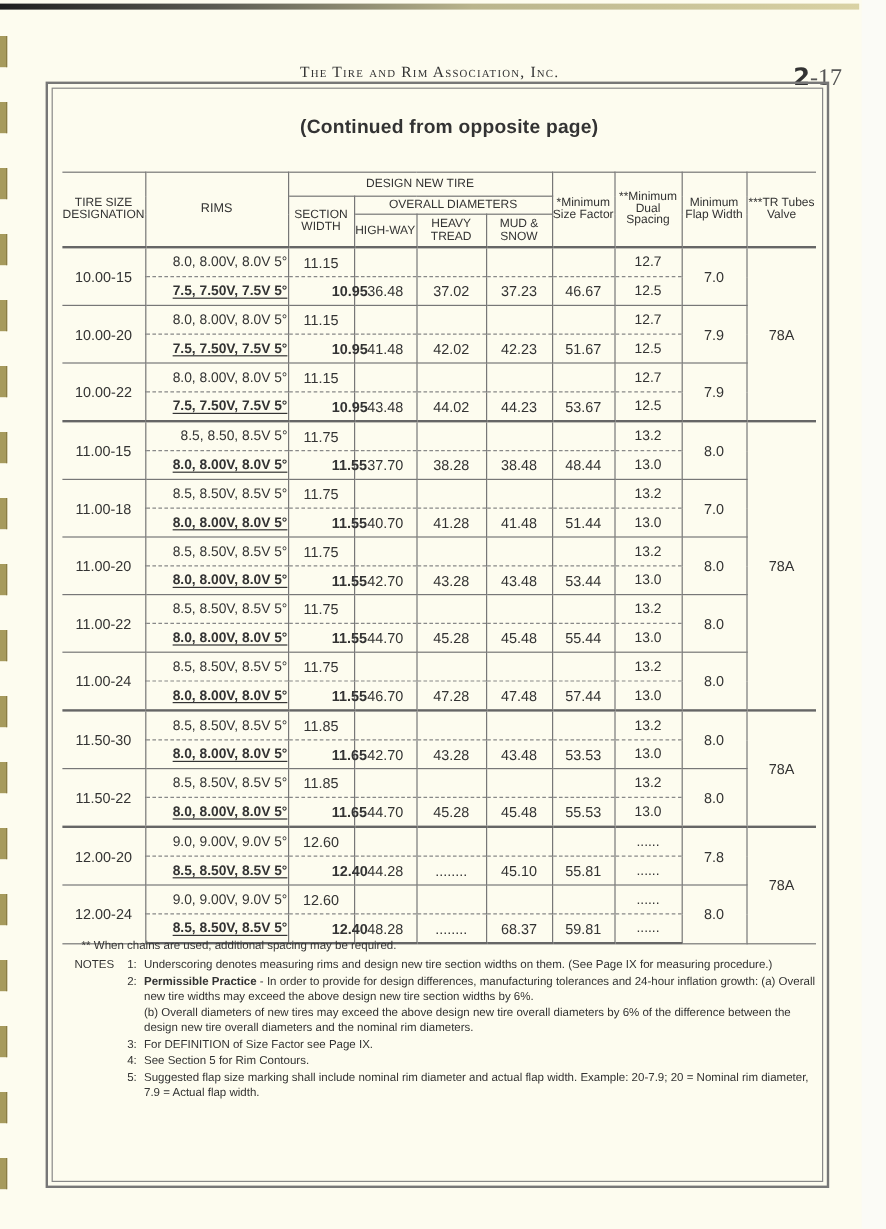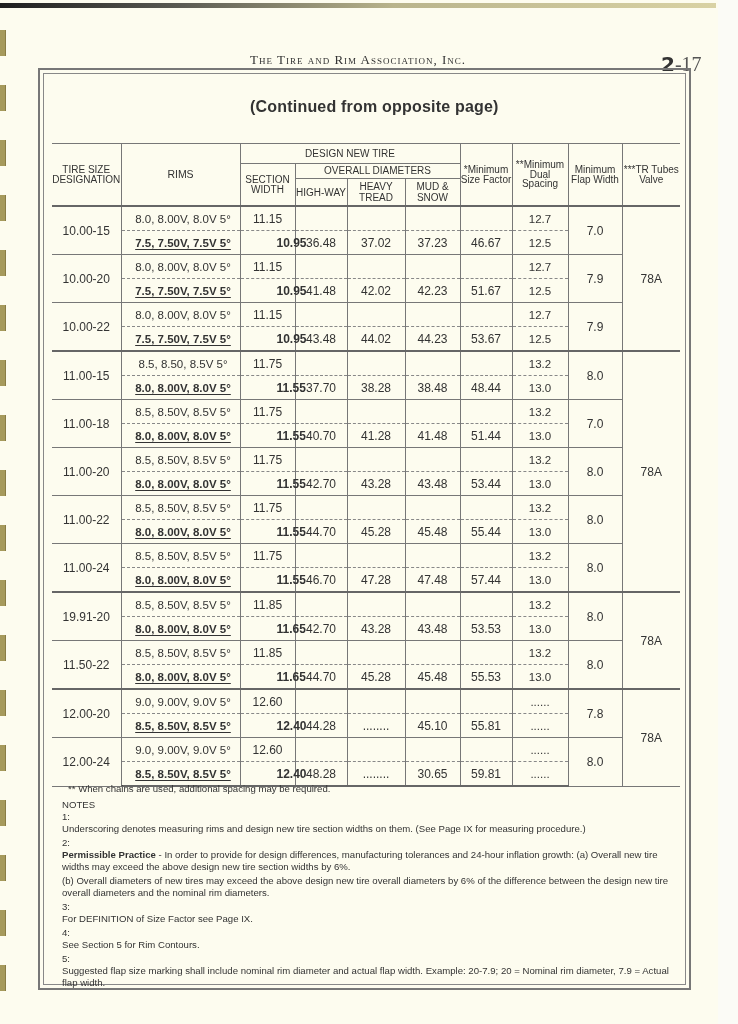--- a/index.html
+++ b/index.html
@@ -15,33 +15,33 @@
   .subtitle{position:absolute;left:250px;top:98px;font-size:16px;font-weight:bold;color:#333;letter-spacing:0.2px;}
   table.tbl{position:absolute;left:52px;top:143px;width:628px;border-collapse:collapse;table-layout:fixed;}
   .tbl td,.tbl th{border:1px solid #777;padding:0;text-align:center;vertical-align:middle;}
   .tbl th{font-weight:normal;font-size:8.5px;line-height:9.5px;color:#333;}
   .tbl tr.h1 th{height:19px;font-size:10px;}
   .tbl tr.h2 th{height:14px;font-size:10px;}
   .tbl tr.h3 th{height:26px;font-size:10px;line-height:11px;}
   .tbl .firstcol{border-left:none;}
   .tbl .lastcol{border-right:none;}
   .tbl td{font-size:12px;height:23px;color:#333;}
-  .tbl td.rim{text-align:center;padding-left:5px;font-size:11.5px;}
+  .tbl td.rim{text-align:right;padding-left:5px;font-size:11.5px;}
   .tbl td.rim.m span{font-weight:bold;text-decoration:underline;text-underline-offset:2px;}
   .tbl td.sw.m span{font-weight:bold;text-underline-offset:2px;margin-left:36px;}
   .tbl tr.a td.dash{border-bottom:1px dashed #888;}
   .tbl tr.b td.dash{border-top:1px dashed #888;}
   .tbl tr.grp td{border-top:2px solid #666;}
   .tbl tr.grpend td{border-bottom:2px solid #666;}
   .tbl td.ds{font-size:11.5px;}
   .notes{position:absolute;left:62px;top:783px;width:620px;font-size:9.6px;line-height:12px;color:#333;}
   .notes .fn{margin:0 0 4px 0;}
   .notes .fn1{padding-left:12px;}
   .notes .fn2{padding-left:6px;}
-  .note-row{display:flex;margin-bottom:2px;flex-direction:column;}
+  .note-row{display:flex;margin-bottom:2px;}
   .note-lbl{width:44px;flex:none;}
   .note-num{width:14px;flex:none;}
   .note-text{flex:1;}
 </style>
 </head>
 <body>
 
 <div class="topbar"></div>
 <div class="rightedge"></div>
 <div id="tabs">
@@ -264,21 +264,21 @@
       <tr class="b grpend">
         <td class="rim m dash"><span>8.0, 8.00V, 8.0V  5°</span></td>
         <td class="sw m dash"><span>11.55</span></td>
         <td class="dash"><span>46.70</span></td>
         <td class="dash"><span>47.28</span></td>
         <td class="dash"><span>47.48</span></td>
         <td class="dash"><span>57.44</span></td>
         <td class="ds dash"><span>13.0</span></td>
       </tr>
       <tr class="a grp">
-        <td class="firstcol" rowspan="2"><span>19.91-20</span></td>
+        <td class="firstcol" rowspan="2"><span>11.50-30</span></td>
         <td class="rim dash"><span>8.5, 8.50V, 8.5V  5°</span></td>
         <td class="sw dash"><span>11.85</span></td>
         <td class="dash"></td>
         <td class="dash"></td>
         <td class="dash"></td>
         <td class="dash"></td>
         <td class="ds dash"><span>13.2</span></td>
         <td rowspan="2"><span>8.0</span></td>
         <td class="lastcol" rowspan="4"><span>78A</span></td>
       </tr>
@@ -341,21 +341,21 @@
         <td class="dash"></td>
         <td class="dash"></td>
         <td class="ds dash"><span>......</span></td>
         <td rowspan="2"><span>8.0</span></td>
       </tr>
       <tr class="b grpend">
         <td class="rim m dash"><span>8.5, 8.50V, 8.5V  5°</span></td>
         <td class="sw m dash"><span>12.40</span></td>
         <td class="dash"><span>48.28</span></td>
         <td class="dash"><span>........</span></td>
-        <td class="dash"><span>30.65</span></td>
+        <td class="dash"><span>68.37</span></td>
         <td class="dash"><span>59.81</span></td>
         <td class="ds dash"><span>......</span></td>
       </tr>
     </tbody>
 </table>
 
 <div class="notes">
   <div class="fn fn2" style="padding-left:6px">** When chains are used, additional spacing may be required.</div>
   <div id="notes-list">
       <div class="note-row">

